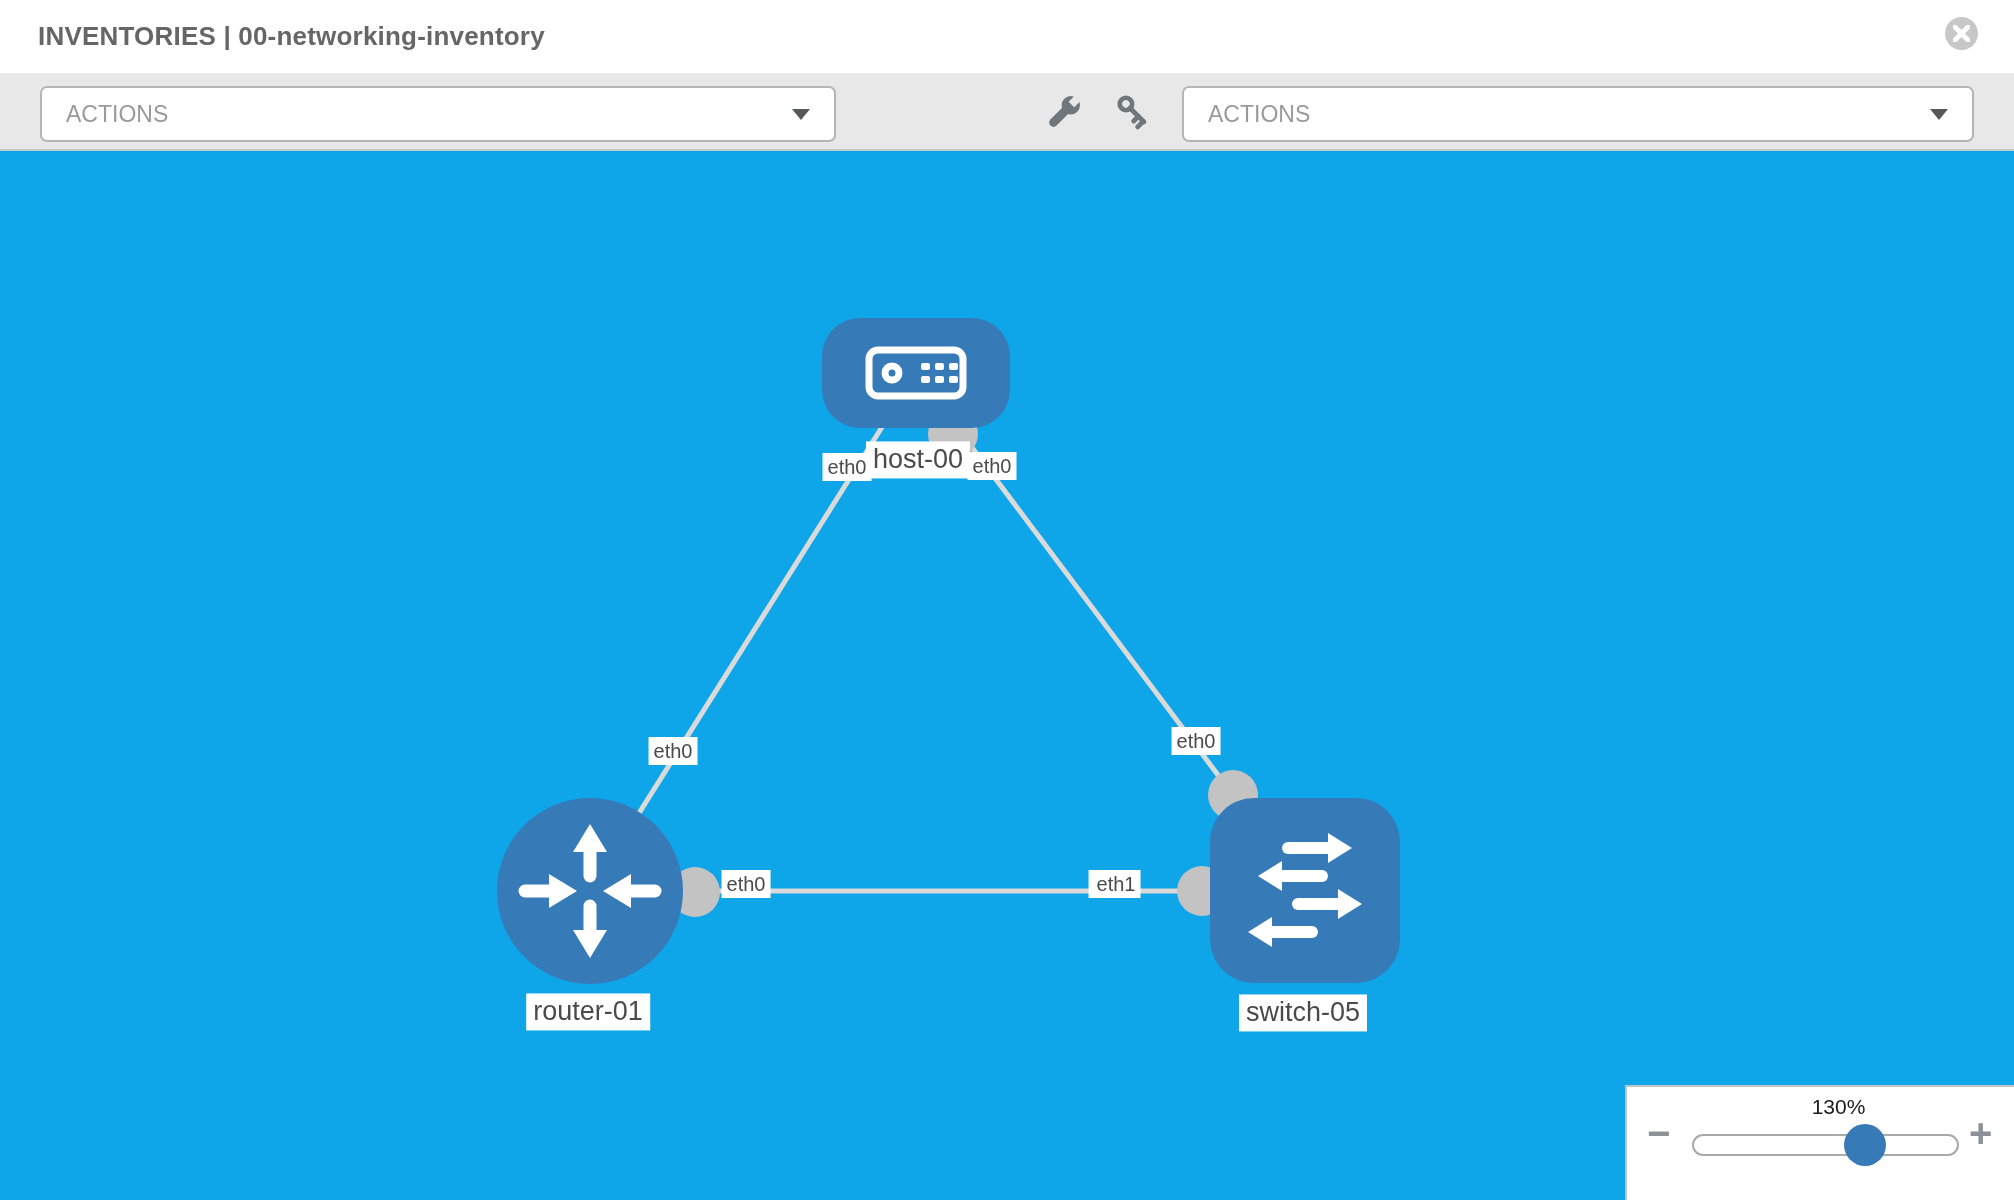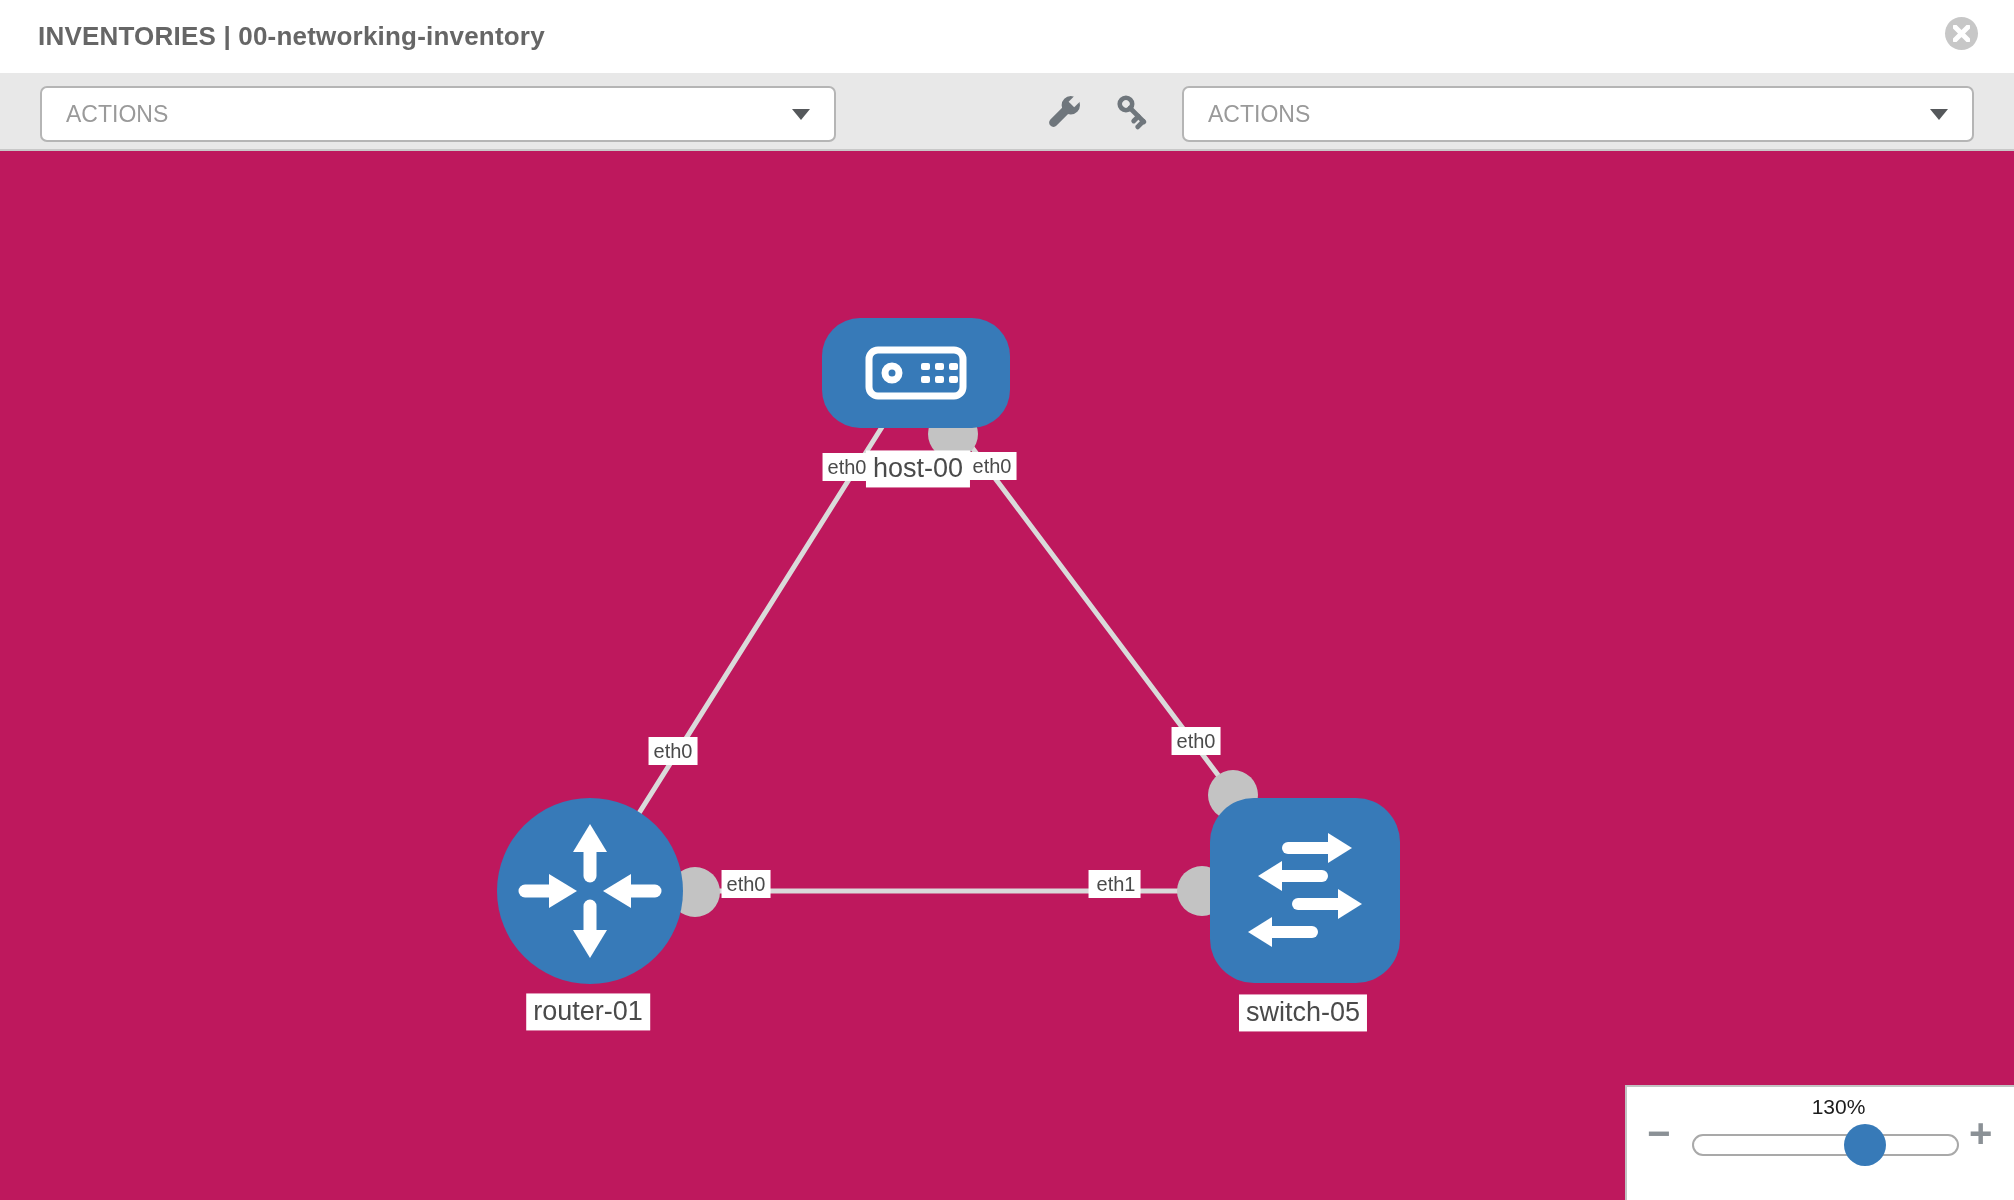--- a/index.html
+++ b/index.html
@@ -31,21 +31,21 @@
   .dropdown .lbl{font-size:23px;color:#9a9a9a;flex:1;}
   .dropdown.actions{left:40px;width:796px;}
   .dropdown.search{left:1182px;width:792px;}
   .caret{width:0;height:0;border-left:9px solid transparent;
     border-right:9px solid transparent;border-top:11px solid #55585b;}
   .tool-icons{position:absolute;left:1043px;top:0;height:78px;
     display:flex;align-items:center;gap:28px;}
   .tool-icons svg{cursor:pointer;display:block;}
 
   
-  .canvas{position:relative;flex:1;background:#be185d;overflow:hidden;text-decoration:underline;}
+  .canvas{position:relative;flex:1;background:#0ea5e9;overflow:hidden;text-decoration:underline;}
   svg.graph{position:absolute;left:0;top:0;}
   .edge{stroke:var(--edge-gray);stroke-width:5;stroke-linecap:round;}
   .port{fill:var(--port-gray);}
   .node-shape{fill:var(--node-blue);}
   .nodeicon{stroke:#fff;fill:none;stroke-linecap:round;}
   .nodeicon-fill{fill:#fff;stroke:none;}
 
   .chip{position:absolute;transform:translate(-50%,-50%);background:#fff;
     color:#4a4a4a;white-space:nowrap;line-height:1.3;}
   .node-label{font-size:27px;padding:1px 7px;z-index:5;}
@@ -166,21 +166,21 @@
     </svg>
 
     <div class="chip iface-label" style="left:847px;top:316px">eth0</div>
     <div class="chip iface-label" style="left:992px;top:315px">eth0</div>
     <div class="chip iface-label" style="left:673px;top:600px">eth0</div>
     <div class="chip iface-label" style="left:1196px;top:590px">eth0</div>
     <div class="chip iface-label" style="left:746px;top:733px">eth0</div>
     <div class="chip iface-label" style="left:1113px;top:733px">eth0</div>
     <div class="chip iface-label over" style="left:1116px;top:733px">eth1</div>
 
-    <div class="chip node-label" style="left:918px;top:318px">host-00</div>
+    <div class="chip node-label" style="left:918px;top:309px">host-00</div>
     <div class="chip node-label" style="left:588px;top:861px">router-01</div>
     <div class="chip node-label" style="left:1303px;top:862px">switch-05</div>
 
     <div class="zoom-panel">
       <div class="zoom-level">130%</div>
       <div class="zoom-minus">−</div>
       <div class="zoom-track"></div>
       <div class="zoom-thumb"></div>
       <div class="zoom-plus">+</div>
     </div>

